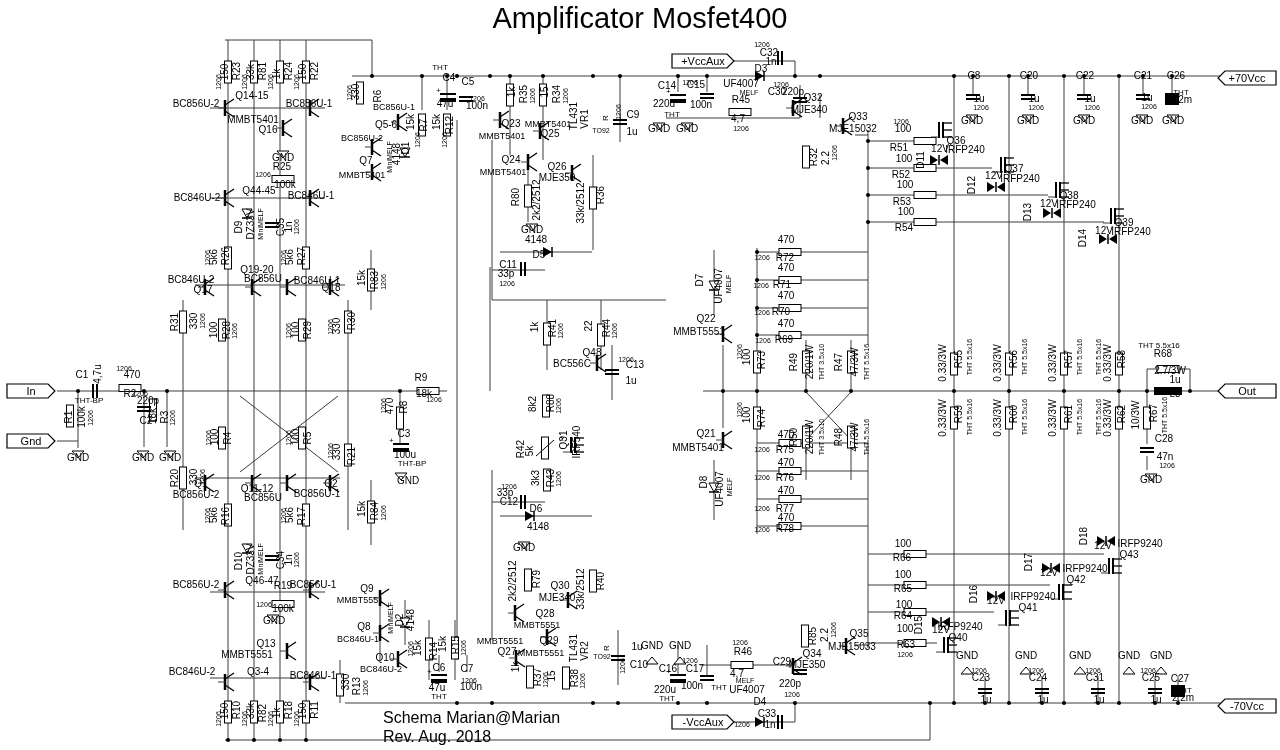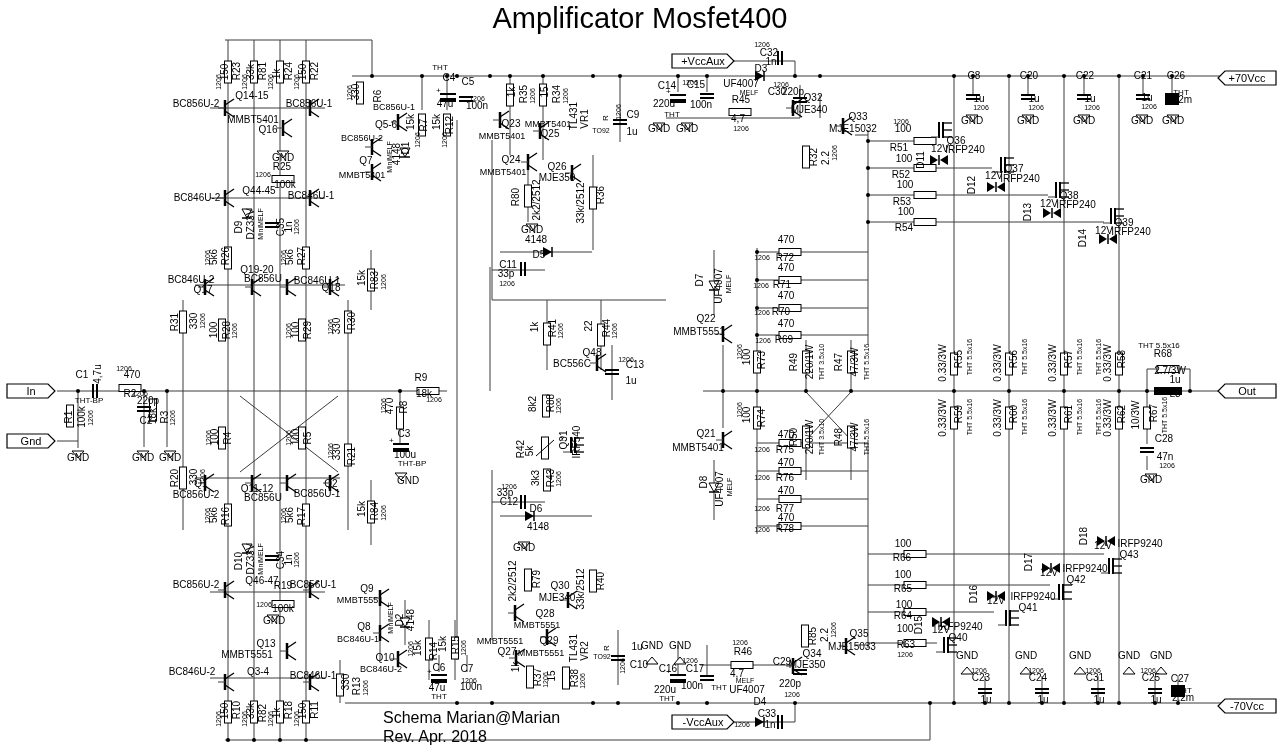--- a/index.html
+++ b/index.html
@@ -1146,14 +1146,14 @@
       <text x="703" y="726" text-anchor="middle" font-size="11">-VccAux</text>
       <polygon points="1276,71 1225,71 1218,78 1225,85 1276,85" fill="#ffffff" stroke="#000000" stroke-width="1.2"></polygon>
       <text x="1247" y="82" text-anchor="middle" font-size="11">+70Vcc</text>
       <polygon points="1276,699 1225,699 1218,706 1225,713 1276,713" fill="#ffffff" stroke="#000000" stroke-width="1.2"></polygon>
       <text x="1247" y="710" text-anchor="middle" font-size="11">-70Vcc</text>
       <polygon points="1276,384 1225,384 1218,391 1225,398 1276,398" fill="#ffffff" stroke="#000000" stroke-width="1.2"></polygon>
       <text x="1247" y="395" text-anchor="middle" font-size="11">Out</text>
     </svg>
   <div class="title">Amplificator Mosfet400</div>
   <div id="credit1" class="credit">Schema Marian@Marian</div>
-  <div id="credit2" class="credit">Rev. Apr. 2018</div>
+  <div id="credit2" class="credit">Rev. Aug. 2018</div>
 </div>
 
 </body></html>

